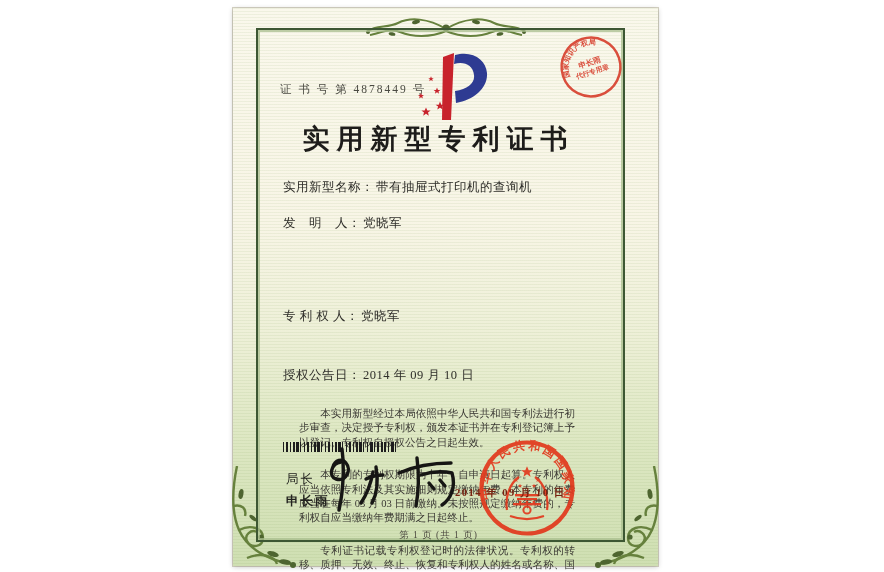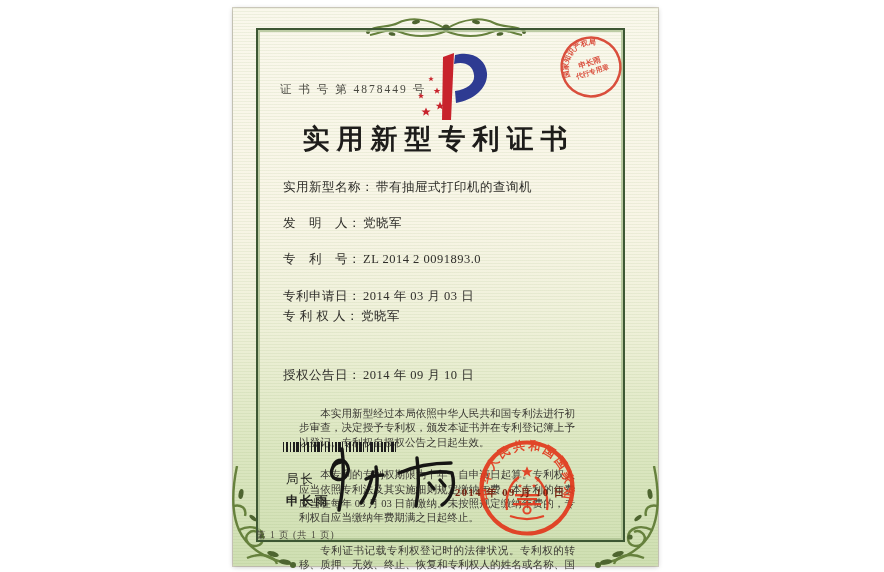--- a/index.html
+++ b/index.html
@@ -47,21 +47,21 @@
   }
   .sig-title{position:absolute;left:53px;top:463px;font-size:12.5px;font-weight:normal;color:#23231f;letter-spacing:2px;}
   .sig-name{position:absolute;left:53px;top:485px;font-size:12.5px;font-weight:bold;color:#23231f;letter-spacing:2px;}
   .sig-script{position:absolute;left:88px;top:438px;width:150px;height:72px;}
   .seal-bottom{position:absolute;left:244px;top:430px;width:100px;height:100px;opacity:.93;}
   .seal-date{
     position:absolute;left:222px;top:478px;font-size:10.5px;font-weight:bold;
     color:#78210f;letter-spacing:1.5px;white-space:nowrap;
   }
   .footer-page{
-    position:absolute;left:23px;top:521px;width:365px;text-align:left;
+    position:absolute;left:23px;top:521px;width:365px;text-align:center;
     font-size:9.5px;color:#4c4a40;letter-spacing:1px;
   }
   .orn-top{position:absolute;left:123px;top:6px;width:180px;height:30px;}
   .orn-bl{position:absolute;left:-6px;top:458px;width:84px;height:104px;}
   .orn-br{position:absolute;left:347px;top:458px;width:84px;height:104px;transform:scaleX(-1);}
 </style>
 </head>
 <body>
 
 <div class="sheet">
@@ -146,26 +146,20 @@
     <text x="32" y="39" text-anchor="middle" font-size="6.6" fill="#d63826" font-weight="bold">代行专用章</text>
   </svg>
 
   <div class="title">实用新型专利证书</div>
 
   <div class="field f1">
     <span>发　明　人：</span><span class="val">党晓军</span>
   </div>
   <div class="field f0">
     <span>实用新型名称：</span><span class="val">带有抽屉式打印机的查询机</span>
-  </div>
-  <div class="field f2">
-    <span>专　利　号：</span><span class="val">ZL 2014 2 0091893.0</span>
-  </div>
-  <div class="field f3">
-    <span>专利申请日：</span><span class="val">2014 年 03 月 03 日</span>
   </div>
   <div class="field f4">
     <span>专 利 权 人：</span><span class="val">党晓军</span>
   </div>
   <div class="field f5">
     <span>授权公告日：</span><span class="val">2014 年 09 月 10 日</span>
   </div>
 
   <div class="body-text">
     <p>本实用新型经过本局依照中华人民共和国专利法进行初步审查，决定授予专利权，颁发本证书并在专利登记簿上予以登记。专利权自授权公告之日起生效。</p>

